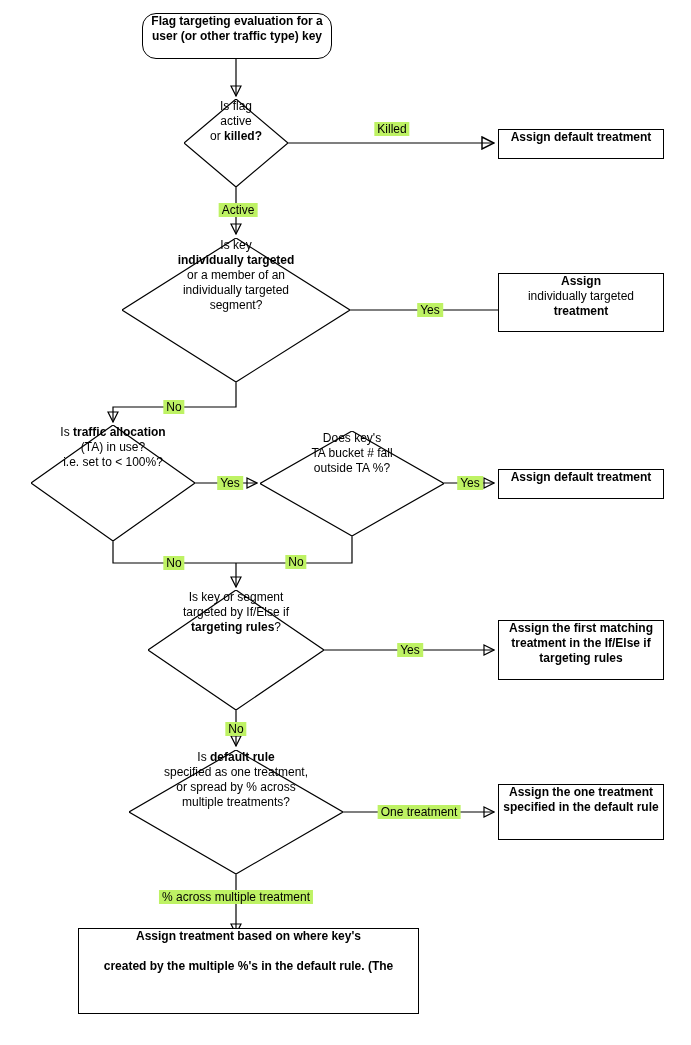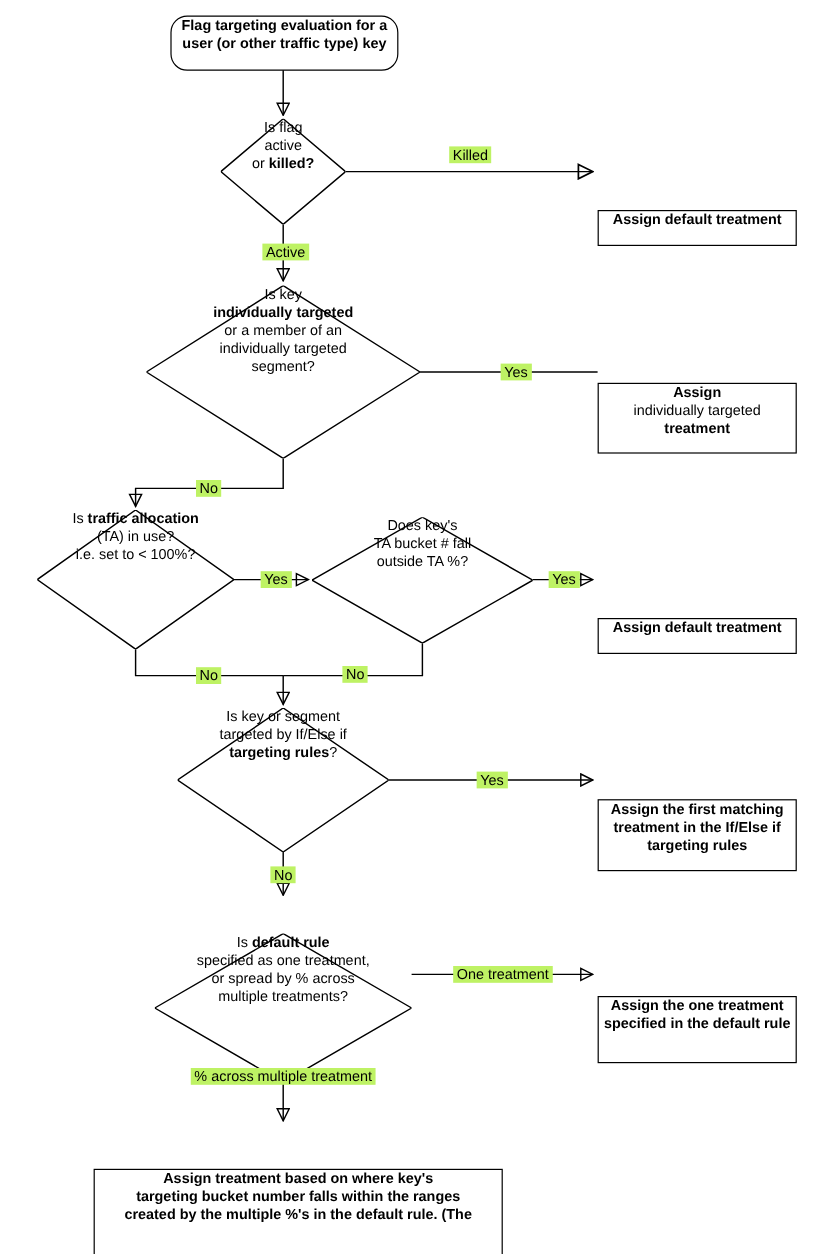--- a/index.html
+++ b/index.html
@@ -8,21 +8,21 @@
     font-family:"Liberation Sans",sans-serif;color:#000;overflow:hidden;
   }
   .edges{position:absolute;left:0;top:0;width:691px;height:1045px;}
   .edges path{fill:none;stroke:#000;stroke-width:1.2;}
   .node{
     position:absolute;display:flex;align-items:flex-start;justify-content:center;
     text-align:center;font-size:12px;line-height:15px;
   }
   .node .txt{position:relative;white-space:nowrap;z-index:1;}
   .terminator{border:1.5px solid #000;border-radius:14px;background:#fff;font-weight:bold;}
-  .process{border:1.2px solid #000;background:#fff;margin-top:46px;}
+  .process{border:1.2px solid #000;background:#fff;}
   .decision .shape{position:absolute;left:0;top:0;width:100%;height:100%;}
   .decision .shape polygon{fill:#fff;stroke:#000;stroke-width:1.2;vector-effect:non-scaling-stroke;}
   .elabel{
     position:absolute;transform:translate(-50%,-50%);background:#bef264;
     padding:0 3px;font-size:12px;line-height:14px;white-space:nowrap;z-index:2;
   }
 </style>
 </head>
 <body>
 
@@ -114,28 +114,28 @@
     <svg class="shape" viewBox="0 0 100 100" preserveAspectRatio="none">
         <polygon points="50,0 100,50 50,100 0,50"></polygon>
       </svg>
     <div class="txt"><span>Is key or segment</span><br><span>targeted by If/Else if</span><br><b>targeting rules</b><span>?</span></div>
   </div>
 
   <div class="node process" style="left:498px;top:620px;width:164px;height:58px;">
     <div class="txt"><b>Assign the first matching</b><br><b>treatment in the If/Else if</b><br><b>targeting rules</b></div>
   </div>
 
-  <div class="node decision" style="left:129px;top:778px;width:214px;height:124px;">
+  <div class="node decision" style="left:129px;top:750px;width:214px;height:124px;">
     <svg class="shape" viewBox="0 0 100 100" preserveAspectRatio="none">
         <polygon points="50,0 100,50 50,100 0,50"></polygon>
       </svg>
     <div class="txt"><span>Is </span><b>default rule</b><br><span>specified as one treatment,</span><br><span>or spread by % across</span><br><span>multiple treatments?</span></div>
   </div>
 
   <div class="node process" style="left:498px;top:784px;width:164px;height:54px;font-weight:bold;">
     <div class="txt"><b>Assign the one treatment</b><br><b>specified in the default rule</b></div>
   </div>
 
   <div class="node process" style="left:78px;top:928px;width:339px;height:84px;">
-    <div class="txt"><b>Assign treatment based on where key's</b><br><b>targeting bucket number falls within the ranges</b><br><b>created by the multiple %'s in the default rule. (The</b><br></div>
+    <div class="txt"><b>Assign treatment based on where key's</b><br><br><b>created by the multiple %'s in the default rule. (The</b><br></div>
   </div>
 
 </div>
 
 </body></html>

